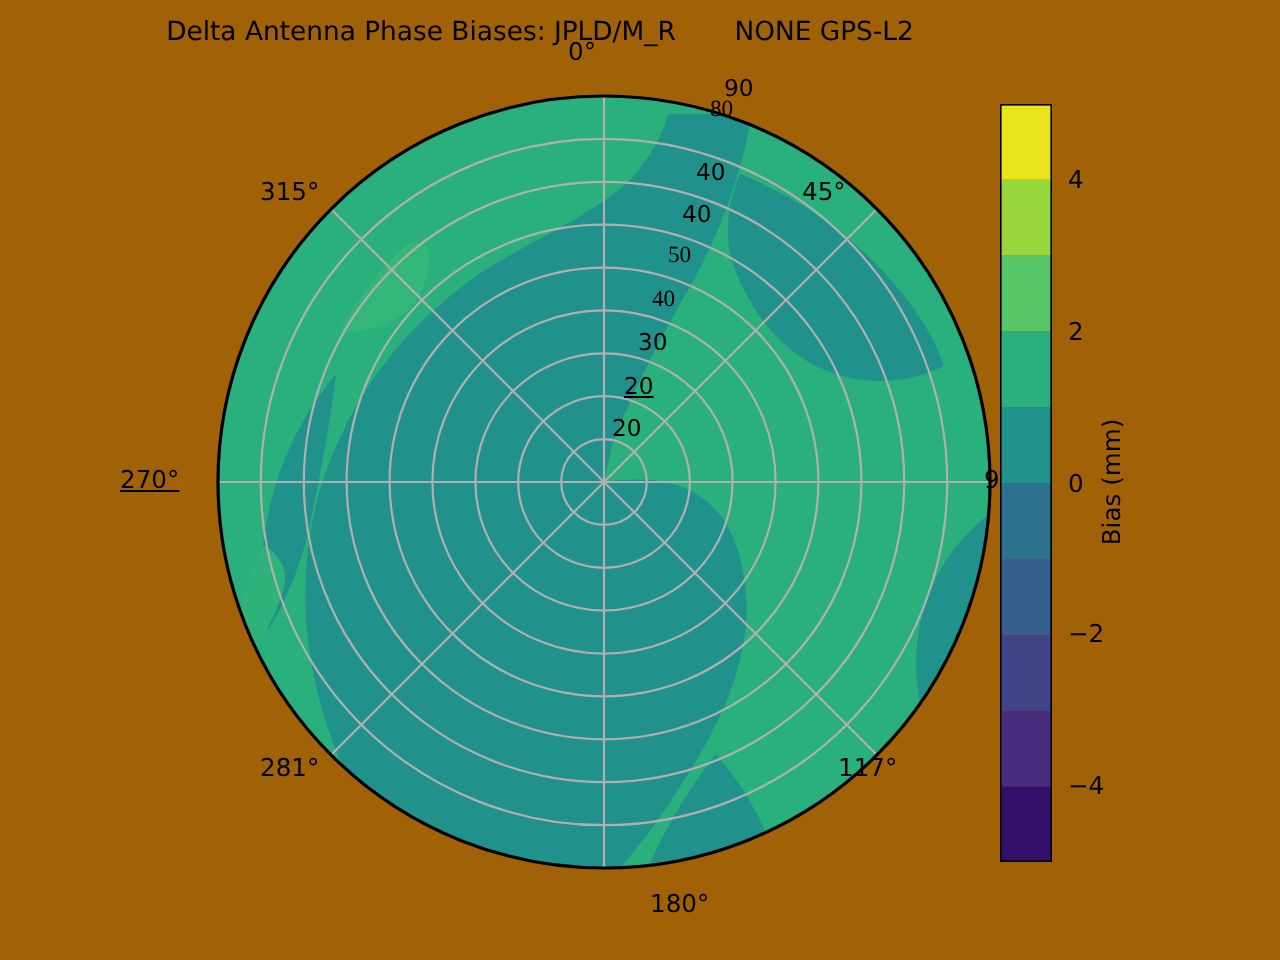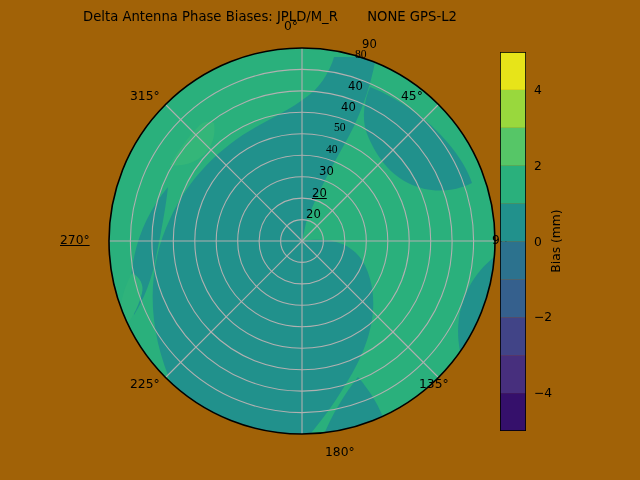--- a/index.html
+++ b/index.html
@@ -127,23 +127,23 @@
         <line x1="194" y1="194" x2="1" y2="194"></line>
         <line x1="194" y1="194" x2="57.5" y2="57.5"></line>
       </g>
 
       <circle cx="194" cy="194" r="193" fill="none" stroke="#000000" stroke-width="1.6"></circle>
     </svg>
 
     <span class="theta-label" style="left:176px;top:-28px;">0°</span>
     <span class="theta-label" style="left:293px;top:42px;">45°</span>
     <span class="theta-label" style="left:384px;top:186px;">90</span>
-    <span class="theta-label" style="left:311px;top:330px;">135°</span>
+    <span class="theta-label" style="left:311px;top:330px;">117°</span>
     <span class="theta-label" style="left:170px;top:398px;margin-left:47px;">180°</span>
-    <span class="theta-label" style="left:22px;top:330px;">225°</span>
+    <span class="theta-label" style="left:22px;top:330px;">281°</span>
     <span class="theta-label" style="left:-48px;top:186px;text-decoration:underline;">270°</span>
     <span class="theta-label" style="left:22px;top:42px;">315°</span>
 
     <span class="r-label" style="left:198px;top:160px;">20</span>
     <span class="r-label" style="left:204px;top:139px;text-decoration:underline;">20</span>
     <span class="r-label" style="left:211px;top:117px;">30</span>
     <span class="r-label" style="left:218px;top:96px;font-family:Liberation Serif, serif;">40</span>
     <span class="r-label" style="left:226px;top:74px;font-family:Liberation Serif, serif;">50</span>
     <span class="r-label" style="left:233px;top:53px;">40</span>
     <span class="r-label" style="left:240px;top:32px;">40</span>

